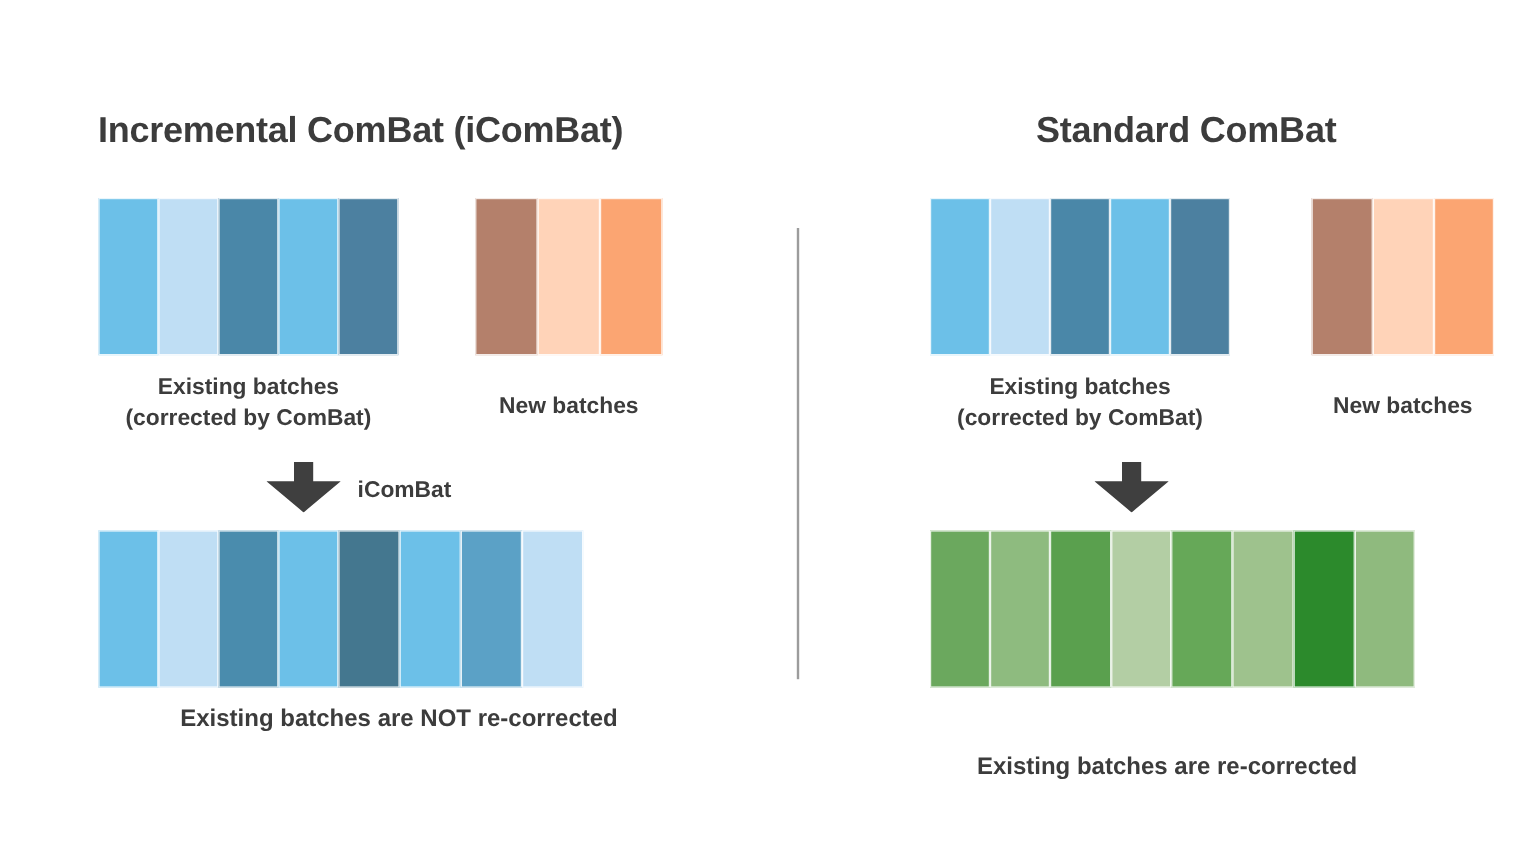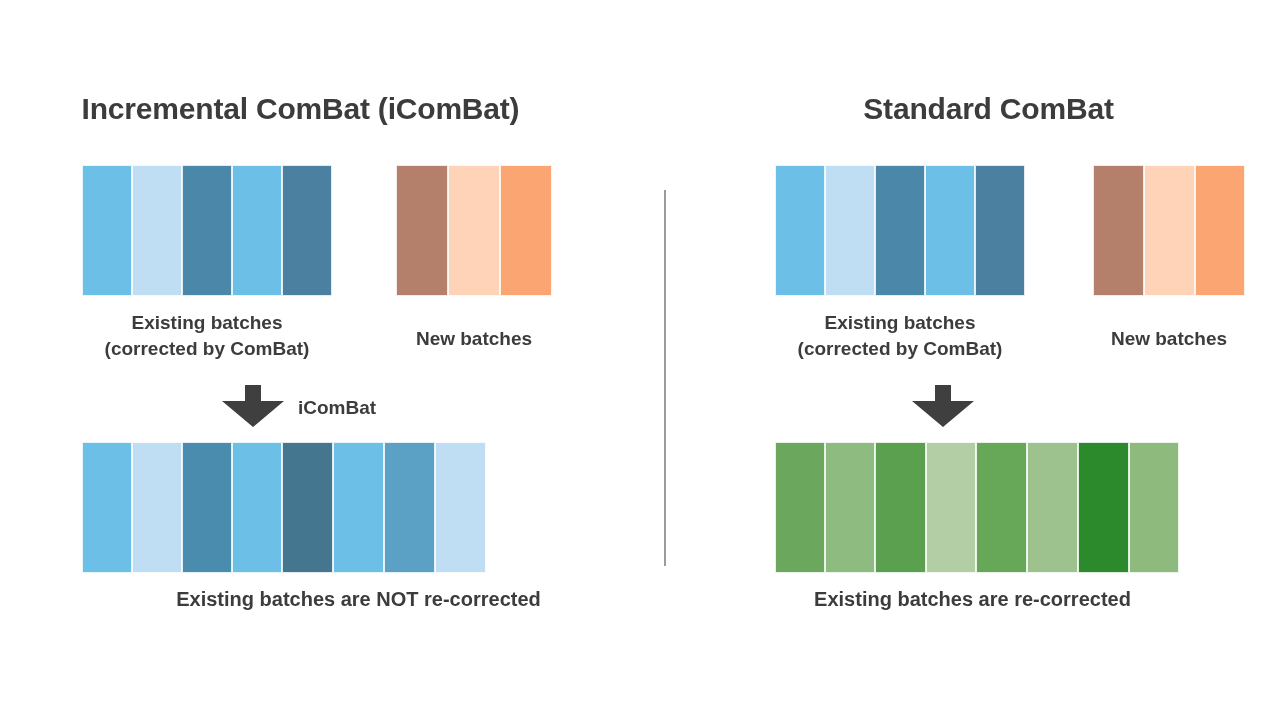--- a/index.html
+++ b/index.html
@@ -112,22 +112,22 @@
   
   .bottom-cap {
     position: absolute;
     top: 588px;
     font-size: 20px;
     font-weight: bold;
     color: #3c3c3c;
     text-align: center;
     white-space: nowrap;
   }
-  #lb-cap { left: 0;   width: 665px; padding-left: 26px; }
-  #rb-cap { left: 665px; width: 615px; }
+  #lb-cap { left: 0;   width: 665px; }
+  #rb-cap { left: 665px; width: 615px; margin-top: 40px; }
 </style>
 </head>
 <body>
 
 <div id="stage">
 
   <div class="panel" id="panel-left">
 
     <div class="panel-title">Incremental ComBat (iComBat)</div>
 

